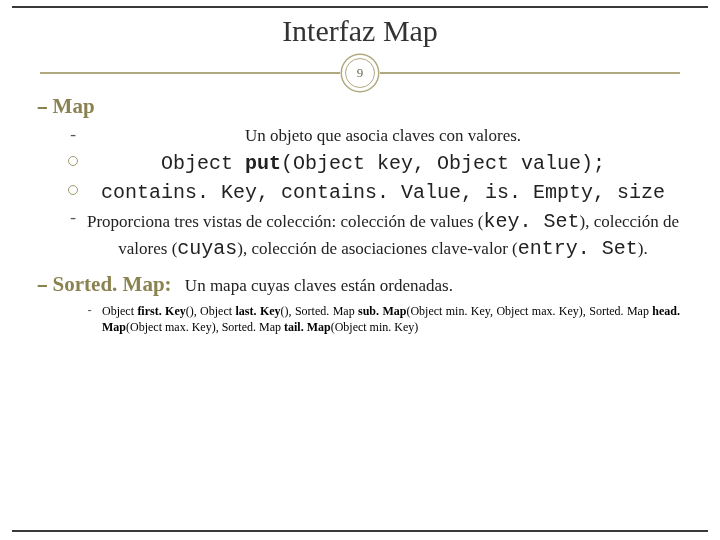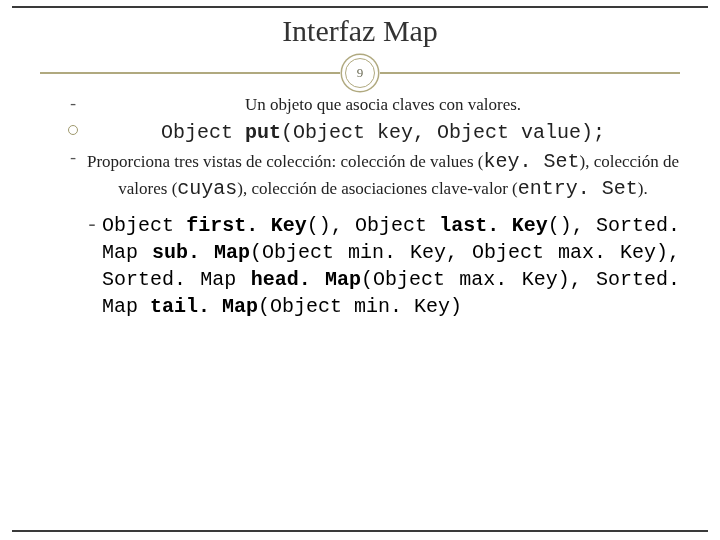--- a/index.html
+++ b/index.html
@@ -96,22 +96,22 @@
     width: 8px;
     height: 8px;
     border: 1.5px solid #a09a6e;
     border-radius: 50%;
   }
   code, .mono {
     font-family: 'Courier New', Courier, monospace;
     font-size: 20px;
   }
   .mono-block {
-    font-family: Liberation Mono, monospace;
-    font-size: 20px;
+    font-family: Liberation Serif, serif;
+    font-size: 12px;
     line-height: 1.35;
   }
   b.mono { font-weight: bold; }
   .inline-desc { font-size: 17px; }
   .sortedmap-sub {
     padding-left: 36px;
   }
   .sortedmap-sub .subdash {
     position: relative;
     padding-left: 16px;
@@ -138,31 +138,41 @@
   <div class="title">Interfaz Map</div>
 
   <div class="pagenum-row">
     <div class="line-left"></div>
     <div class="pagenum">9</div>
     <div class="line-right"></div>
   </div>
 
   <div class="content">
 
+    <div class="h2">
+      <span class="dash">–</span><span>Map</span>
+    </div>
 
     <ul class="body">
       <li class="dash"><span>Un objeto que asocia claves con valores.</span></li>
       <li class="circ">
         <span class="mono"><span>Object </span><b class="mono">put</b><span>(Object key, Object value);</span></span>
       </li>
+      <li class="circ">
+        <span class="mono">contains. Key, contains. Value, is. Empty, size</span>
+      </li>
       <li class="dash">
         <span><span>Proporciona tres vistas de colección: colección de values (</span><span class="mono">key. Set</span><span>), colección de valores (</span><span class="mono">cuyas</span><span>), colección de asociaciones clave-valor (</span><span class="mono">entry. Set</span><span>).</span></span>
       </li>
     </ul>
 
+    <div class="h2">
+      <span class="dash">–</span><span>Sorted. Map:</span>
+      <span class="inline-desc" style="color:#222;font-weight:normal;font-size:17px;margin-left:8px">Un mapa cuyas claves están ordenadas.</span>
+    </div>
 
     <div class="sortedmap-sub">
       <div class="subdash mono-block" style="text-align:justify"><span>Object </span><b>first. Key</b><span>(), Object </span><b>last. Key</b><span>(), Sorted. Map </span><b>sub. Map</b><span>(Object min. Key, Object max. Key), Sorted. Map </span><b>head. Map</b><span>(Object max. Key), Sorted. Map </span><b>tail. Map</b><span>(Object min. Key)</span></div>
     </div>
 
   </div>
 
   <div class="frame-bot"></div>
 </div>
 

